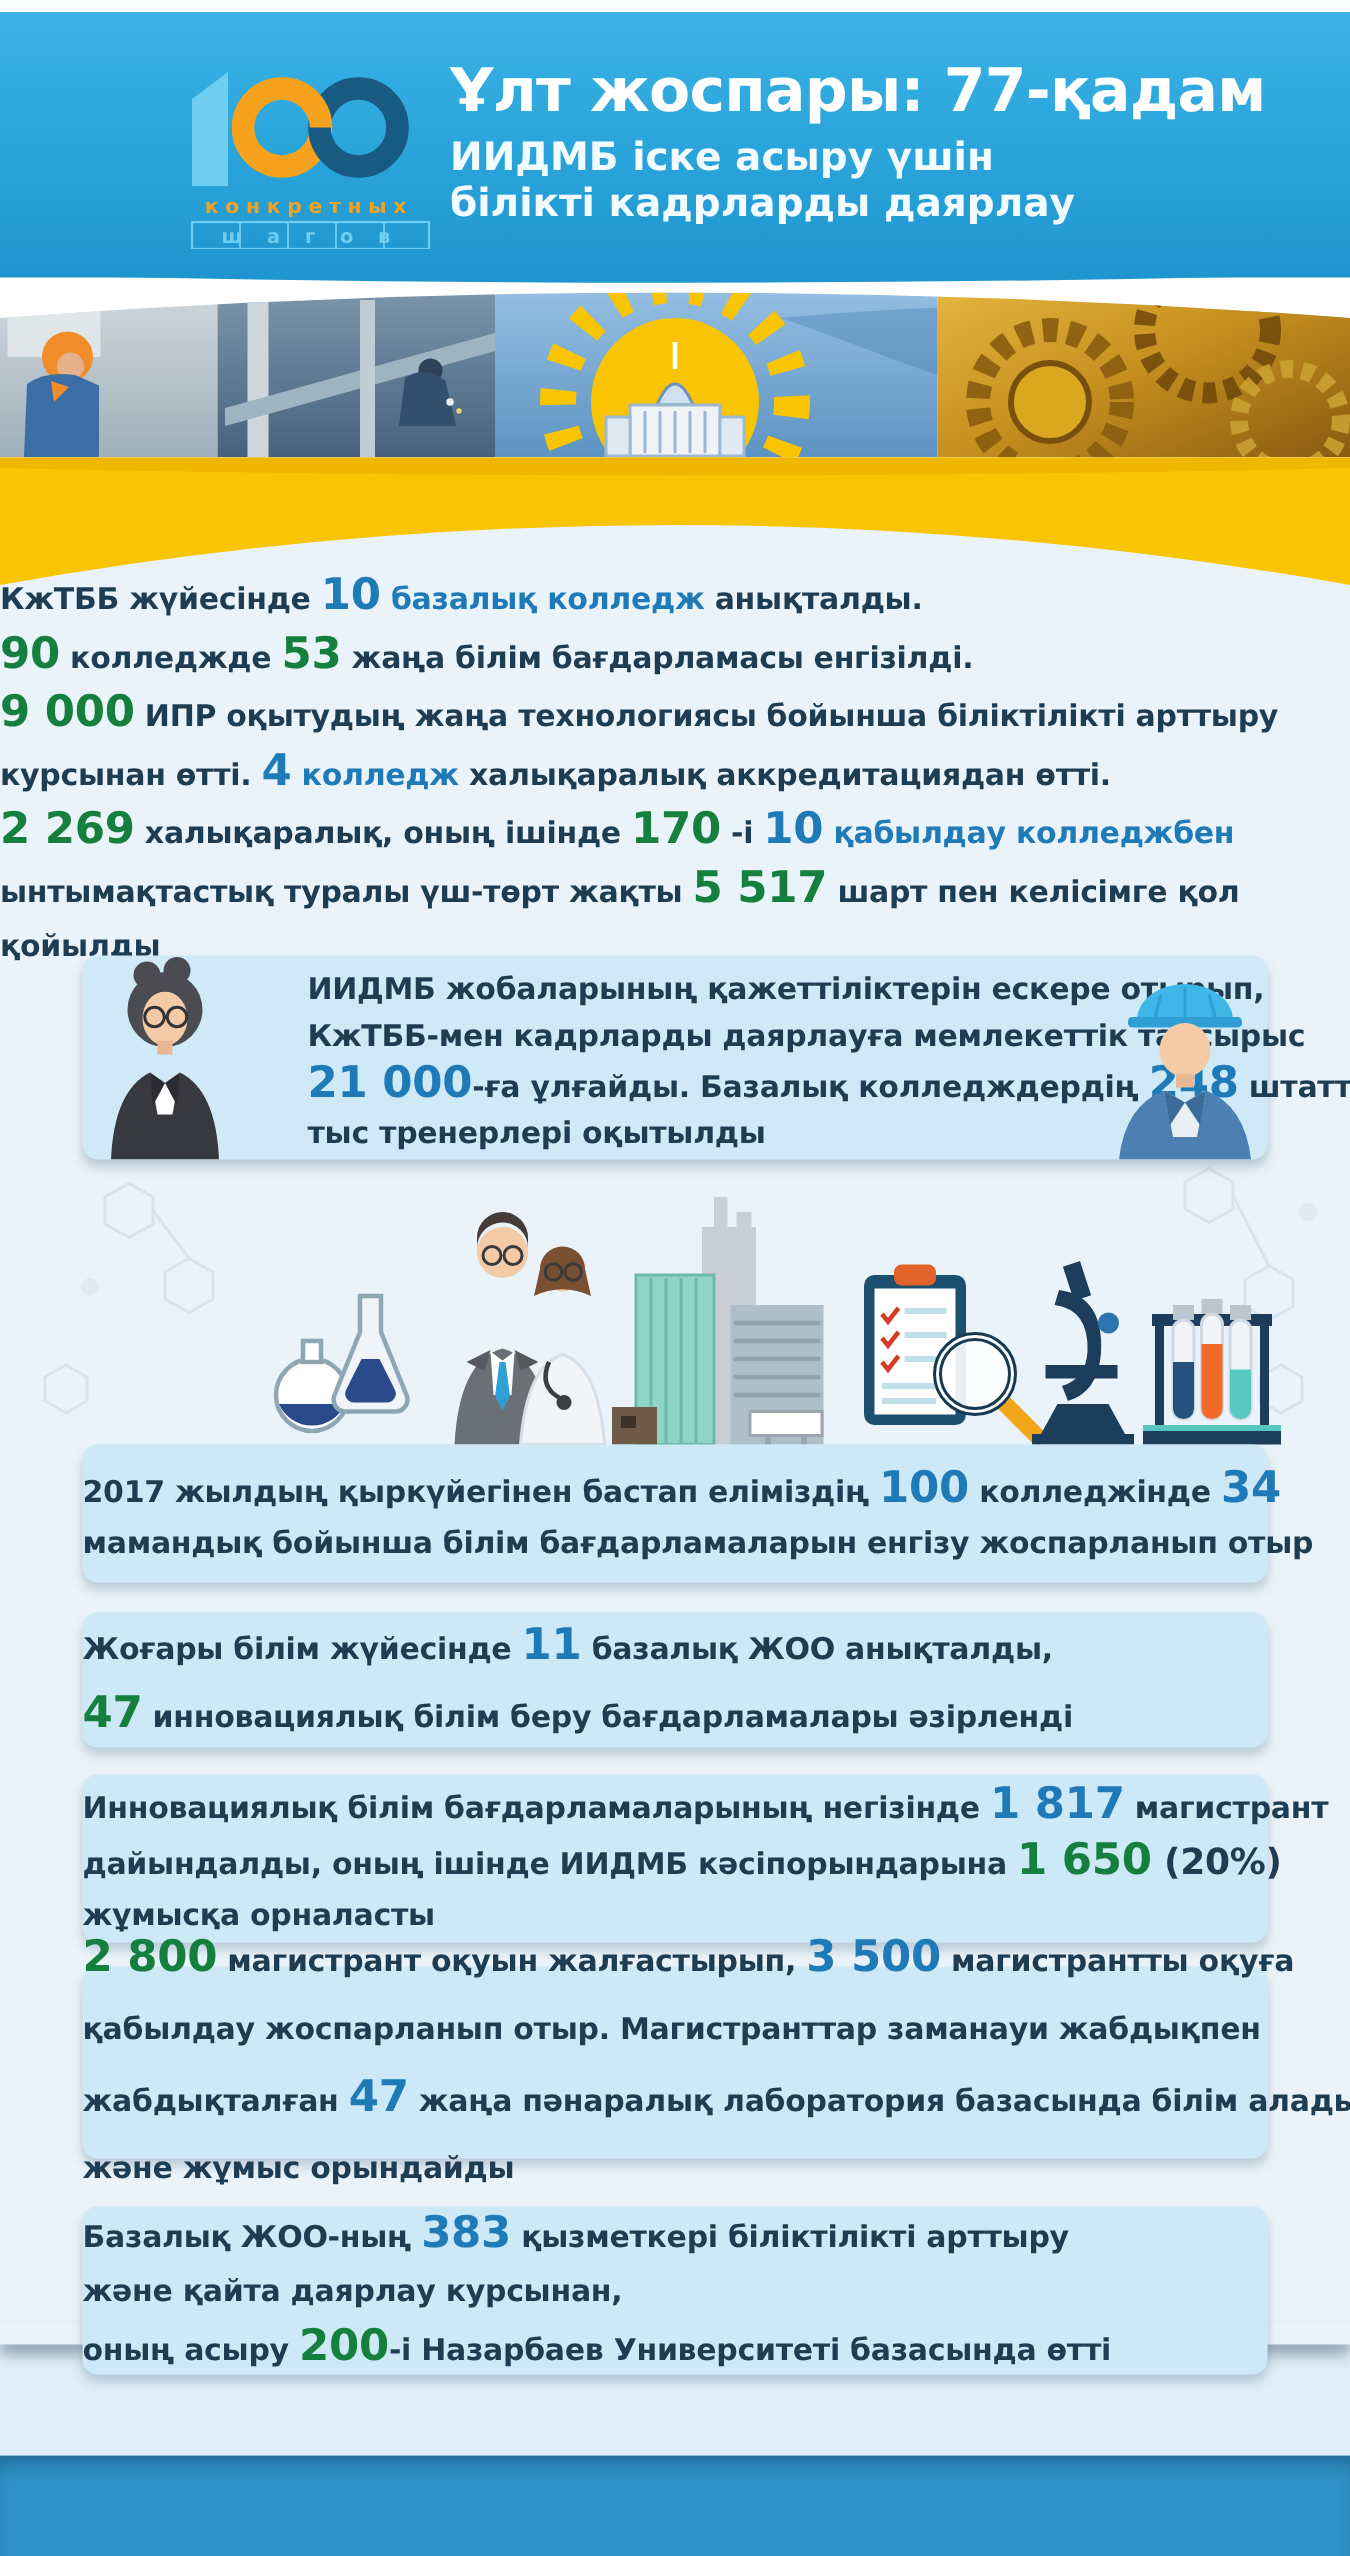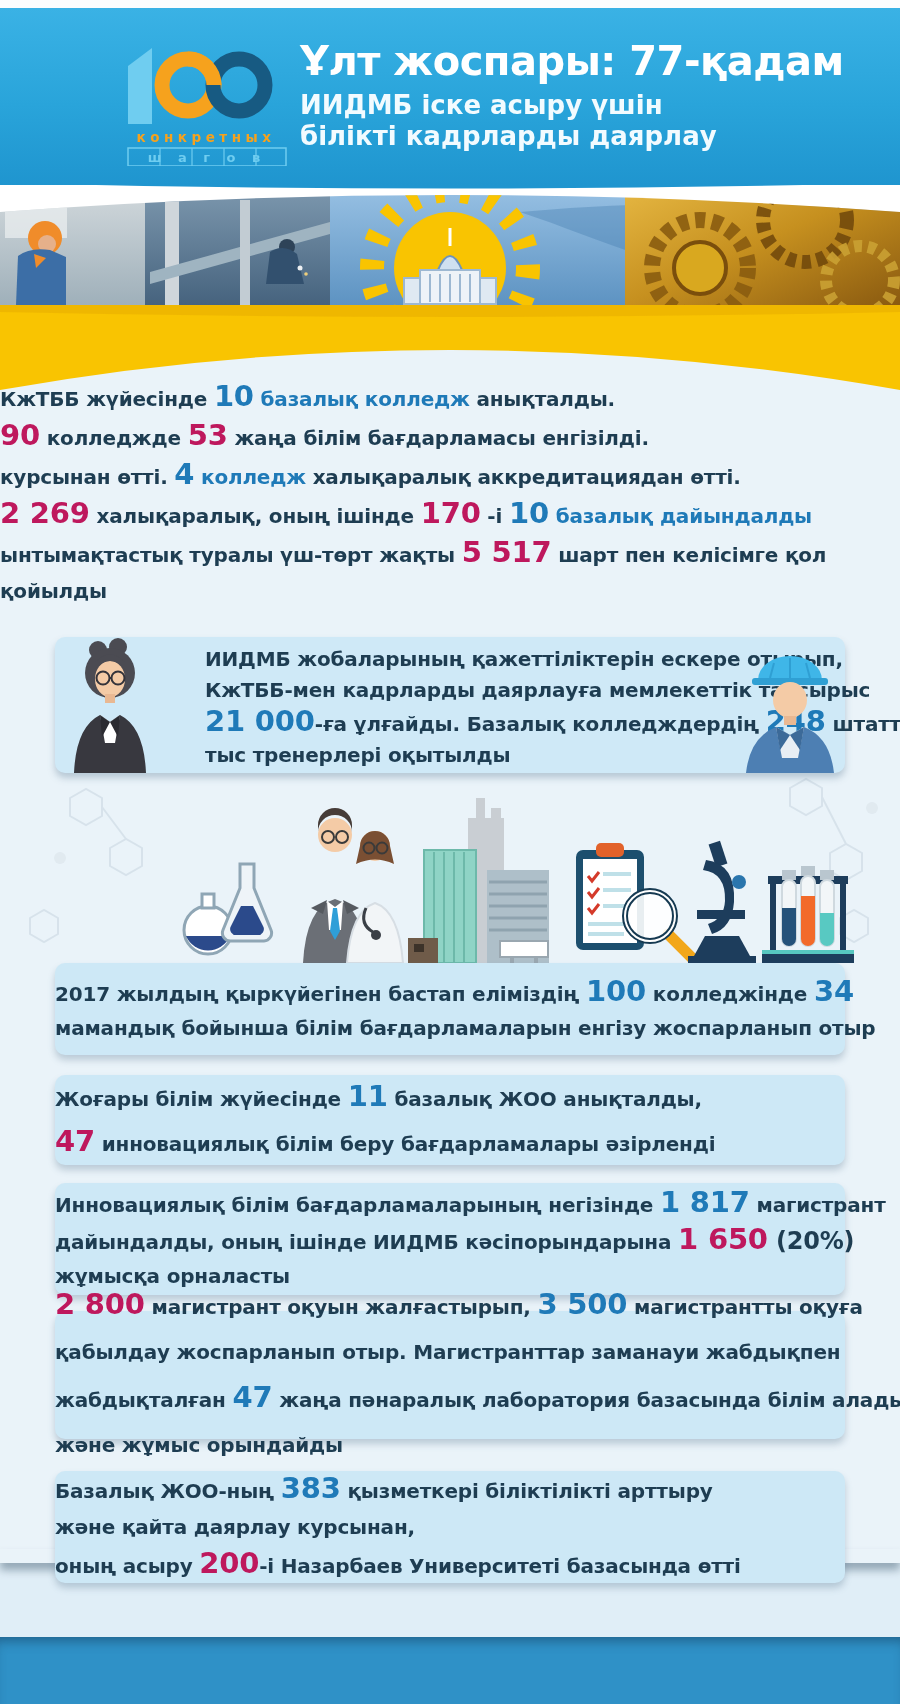--- a/index.html
+++ b/index.html
@@ -30,21 +30,21 @@
   
   .rich{
     font-weight:bold;color:#1e3d52;font-size:20px;text-align:left;
     white-space:nowrap;letter-spacing:-0.2px;
   }
   .rich span{vertical-align:baseline;}
   .seg-p {color:#1e3d52;}
   .seg-pb{color:#1e3d52;font-size:24px;}
   .seg-b {color:#1f7ab8;}
   .seg-nb{color:#1f7ab8;font-size:29px;}
-  .seg-nd{color:#be185d;font-size:29px;}
+  .seg-nd{color:#15803d;font-size:29px;}
   .intro{position:absolute;top:378px;left:0;width:900px;z-index:4;}
   .intro .rich{line-height:36px;}
   
   .highlight-box{
     position:absolute;top:637px;left:55px;width:790px;height:136px;
     background:#cfe9f7;border-radius:10px;z-index:4;
     box-shadow:0 5px 7px rgba(90,120,145,.35);
   }
   .highlight-text{
     position:absolute;left:150px;right:150px;top:7px;
@@ -182,22 +182,23 @@
     </g>
 
     <rect x="0" y="155" width="900" height="85" fill="#f9c401"></rect>
     <path d="M0,155 H900 V162 Q450,172 0,162 Z" fill="#e8ad00" opacity="0.55"></path>
     <path d="M0,240 Q450,160 900,240 Z" fill="#eaf3f9"></path>
   </svg>
 
   <div class="intro">
     <div class="rich"><span class="seg-p">КжТББ жүйесінде </span><span class="seg-nb">10</span><span class="seg-b"> базалық колледж</span><span class="seg-p"> анықталды.</span></div>
     <div class="rich"><span class="seg-nd">90</span><span class="seg-p"> колледжде </span><span class="seg-nd">53</span><span class="seg-p"> жаңа білім бағдарламасы енгізілді.</span></div>
+    <div class="rich"><span class="seg-nd">9 000</span><span class="seg-p"> ИПР оқытудың жаңа технологиясы бойынша біліктілікті арттыру</span></div>
     <div class="rich"><span class="seg-p">курсынан өтті. </span><span class="seg-nb">4</span><span class="seg-b">  колледж</span><span class="seg-p"> халықаралық аккредитациядан өтті.</span></div>
-    <div class="rich"><span class="seg-nd">2 269</span><span class="seg-p"> халықаралық, оның ішінде </span><span class="seg-nd">170</span><span class="seg-p"> -і </span><span class="seg-nb">10</span><span class="seg-b"> базалық дайындалды</span></div>
+    <div class="rich"><span class="seg-nd">2 269</span><span class="seg-p"> халықаралық, оның ішінде </span><span class="seg-nd">170</span><span class="seg-p"> -і </span><span class="seg-nb">10</span><span class="seg-b"> қабылдау колледжбен</span></div>
     <div class="rich"><span class="seg-p">ынтымақтастық туралы үш-төрт жақты </span><span class="seg-nd">5 517</span><span class="seg-p"> шарт пен келісімге қол</span></div>
     <div class="rich"><span class="seg-p">қойылды</span></div>
   </div>
 
   <div class="highlight-box">
     <div class="highlight-text">
       <div class="rich"><span class="seg-p">ИИДМБ жобаларының қажеттіліктерін ескере отырып,</span></div>
       <div class="rich"><span class="seg-p">КжТББ-мен кадрларды даярлауға мемлекеттік тапсырыс</span></div>
       <div class="rich"><span class="seg-nb">21 000</span><span class="seg-p">-ға ұлғайды. Базалық колледждердің </span><span class="seg-nb">248</span><span class="seg-p"> штаттан</span></div>
       <div class="rich"><span class="seg-p">тыс тренерлері оқытылды</span></div>

